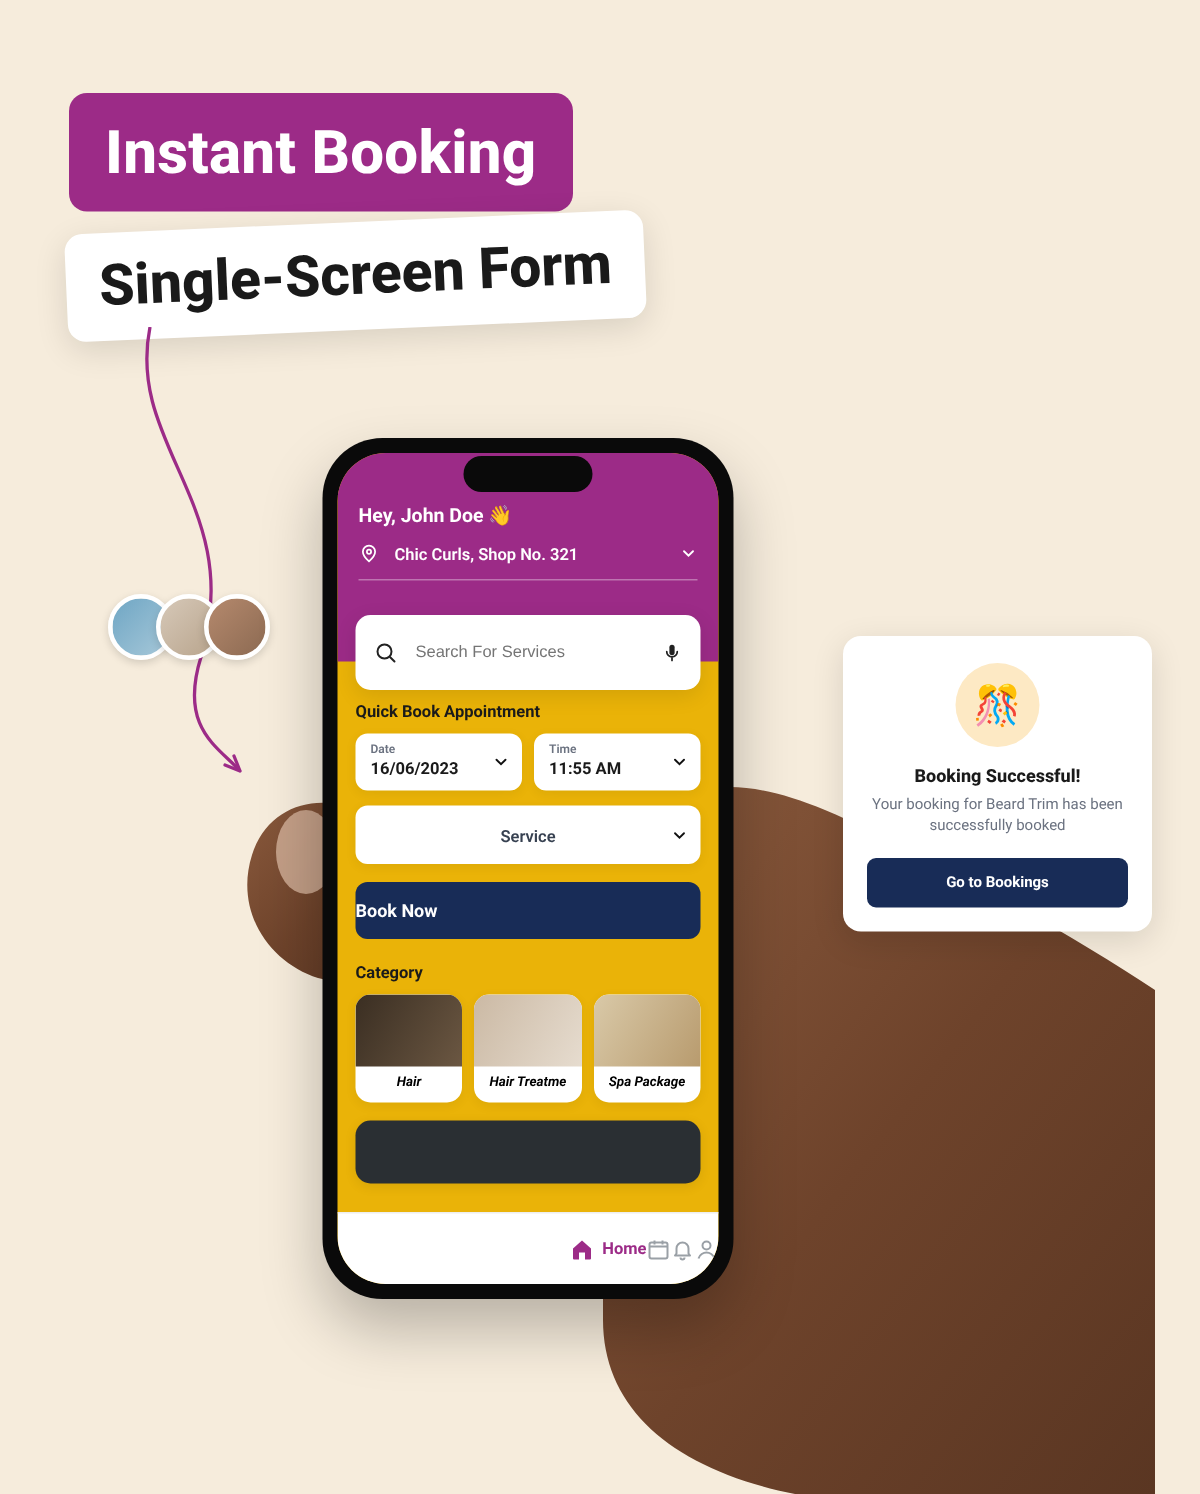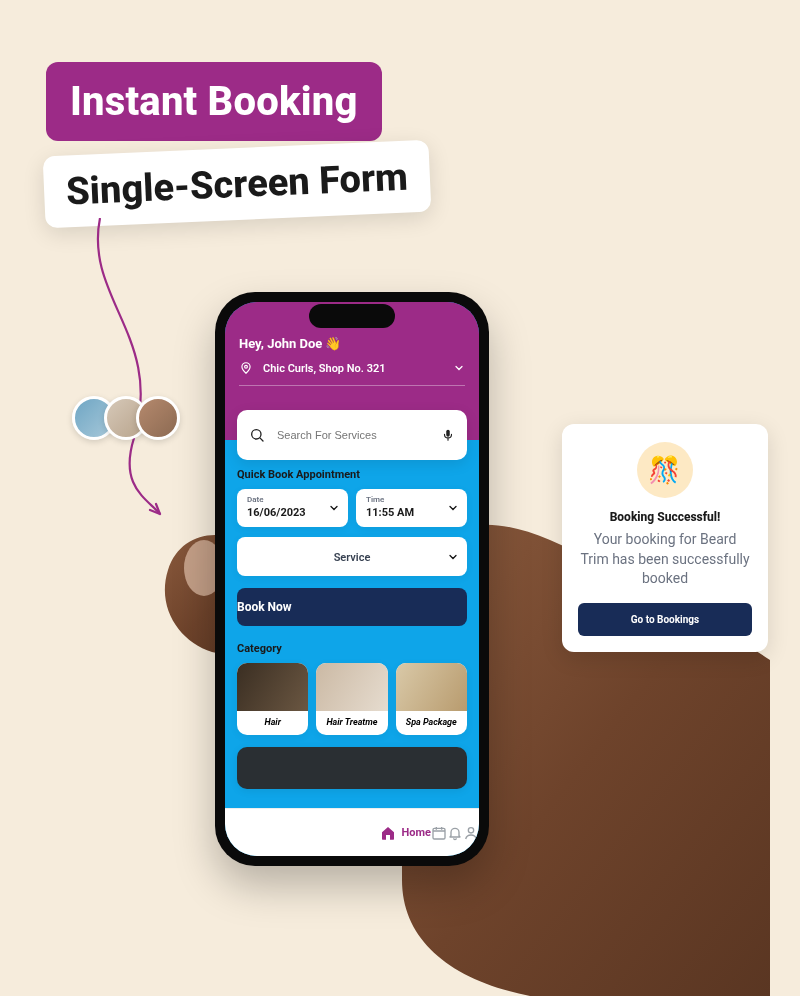--- a/index.html
+++ b/index.html
@@ -59,21 +59,21 @@
     width:274px; height:574px;
     border-radius:40px; background:#0a0a0a; padding:10px;
     box-shadow:0 20px 40px rgba(0,0,0,0.25);
   }
   .phone .notch{
     position:absolute; top:12px; left:50%; transform:translateX(-50%);
     width:86px; height:24px; background:#0a0a0a; border-radius:14px; z-index:5;
   }
   .screen{
     width:100%; height:100%; border-radius:32px; overflow:hidden;
-    background:#0ea5e9; position:relative;
+    background:#eab308; position:relative;
   }
 
   
   .hdr{
     background:var(--magenta); color:#fff; padding:34px 14px 54px 14px;
   }
   .greet{font-weight:700; font-size:13px;}
   .locrow{
     margin-top:10px; display:flex; align-items:center; gap:10px;
     font-size:11px; font-weight:600;
@@ -146,21 +146,21 @@
     position:absolute; right:32px; top:424px; width:206px;
     background:#fff; border-radius:12px; box-shadow:var(--shadow);
     padding:18px 16px 16px; text-align:center;
   }
   .toast .badge{
     width:56px;height:56px;border-radius:50%; background:#fde9c4;
     margin:0 auto 12px; display:flex; align-items:center; justify-content:center;
     font-size:26px;
   }
   .toast h4{margin:0 0 6px 0; font-size:12px; font-weight:800; color:var(--ink);}
-  .toast p{margin:0 0 14px 0; font-size:14px; color:var(--muted); line-height:1.4;}
+  .toast p{margin:0 0 14px 0; font-size:10px; color:var(--muted); line-height:1.4;}
   .toast .gobtn{background:var(--navy); color:#fff; font-size:10px; font-weight:700; padding:11px 0; border-radius:6px;}
 
   svg{display:block;}
 </style>
 </head>
 <body>
 
 <div class="pill-1">Instant Booking</div>
 <div class="pill-2">Single-Screen Form</div>
 

